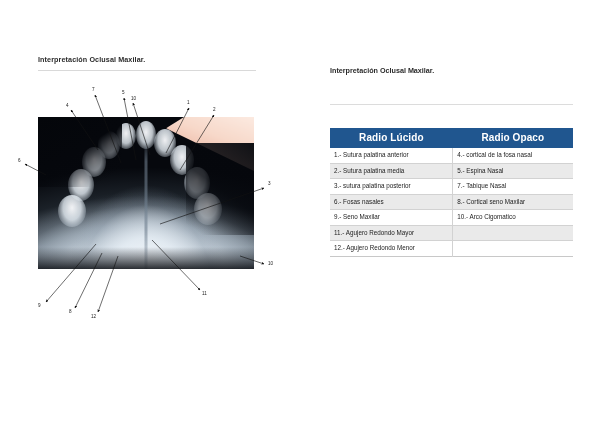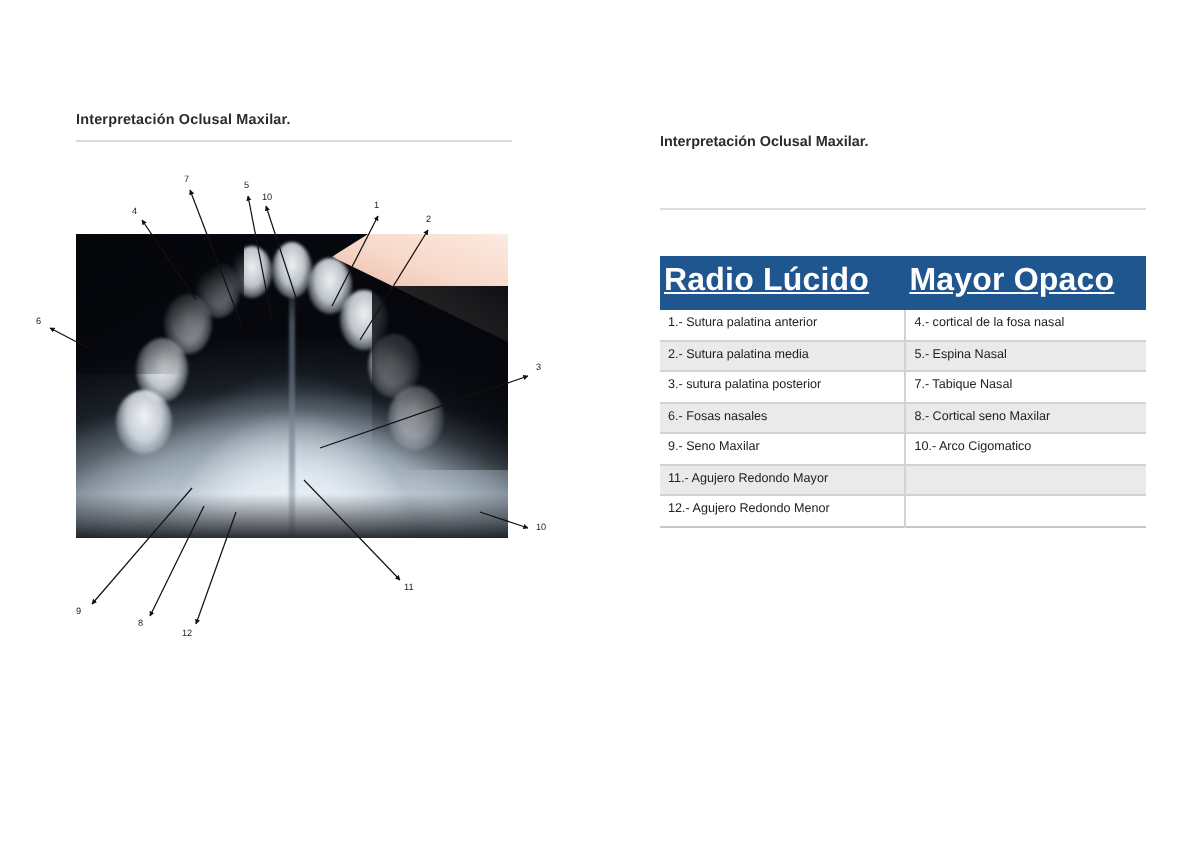--- a/index.html
+++ b/index.html
@@ -171,26 +171,25 @@
     position: absolute;
     left: 30px;
     top: 128px;
     width: 243px;
     border-collapse: collapse;
     table-layout: fixed;
   }
   #legend-table th {
     background: #20568f;
     color: #ffffff;
-    font-size: 16px;
+    font-size: 10px;
     font-weight: bold;
-    text-align: left;
+    text-align: center;
     padding: 4px 2px 5px 2px;
     letter-spacing: 0.1px;
-    text-decoration: underline;
   }
   #legend-table td {
     font-size: 6.3px;
     color: #222222;
     padding: 3px 4px 3px 4px;
     vertical-align: top;
     line-height: 1.35;
     border-right: 1px solid #d2d2d2;
   }
   #legend-table td:last-child { border-right: none; }
@@ -290,21 +289,21 @@
   <div class="right-rule"></div>
 
   <table id="legend-table">
     <colgroup>
         <col class="c1">
         <col class="c2">
       </colgroup>
     <thead>
       <tr>
         <th>Radio Lúcido</th>
-        <th>Mayor Opaco</th>
+        <th>Radio Opaco</th>
       </tr>
     </thead>
     <tbody>
       <tr class="row-plain">
         <td>1.- Sutura palatina anterior</td>
         <td>4.- cortical de la fosa nasal</td>
       </tr>
       <tr class="row-shade">
         <td>2.- Sutura palatina media</td>
         <td>5.- Espina Nasal</td>

